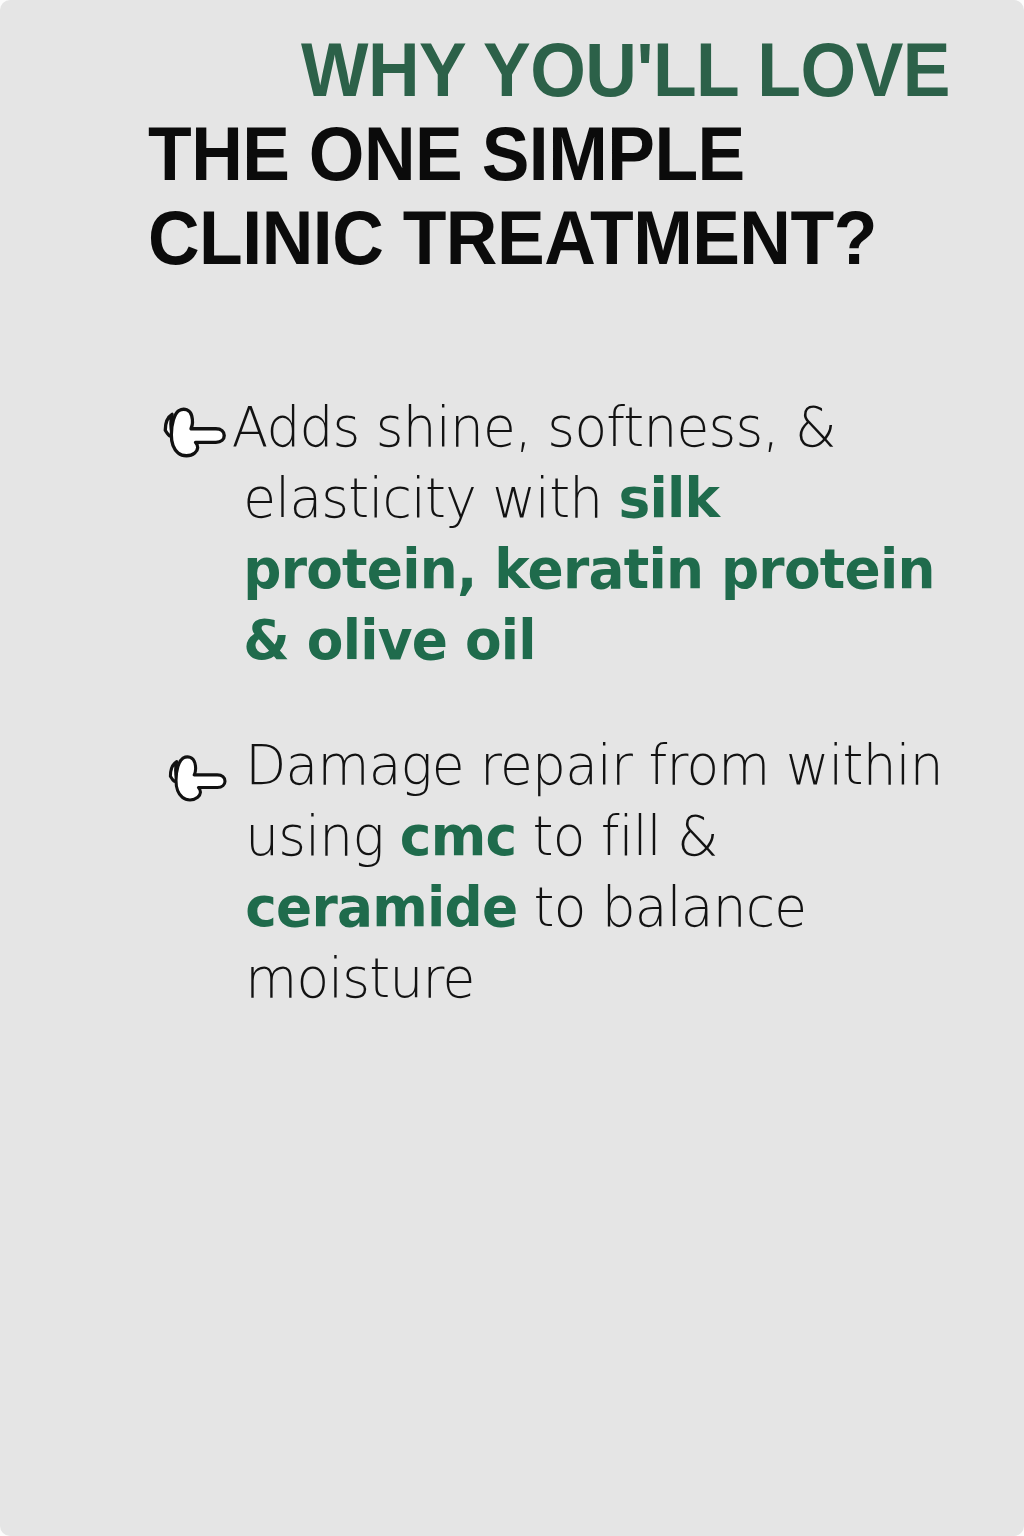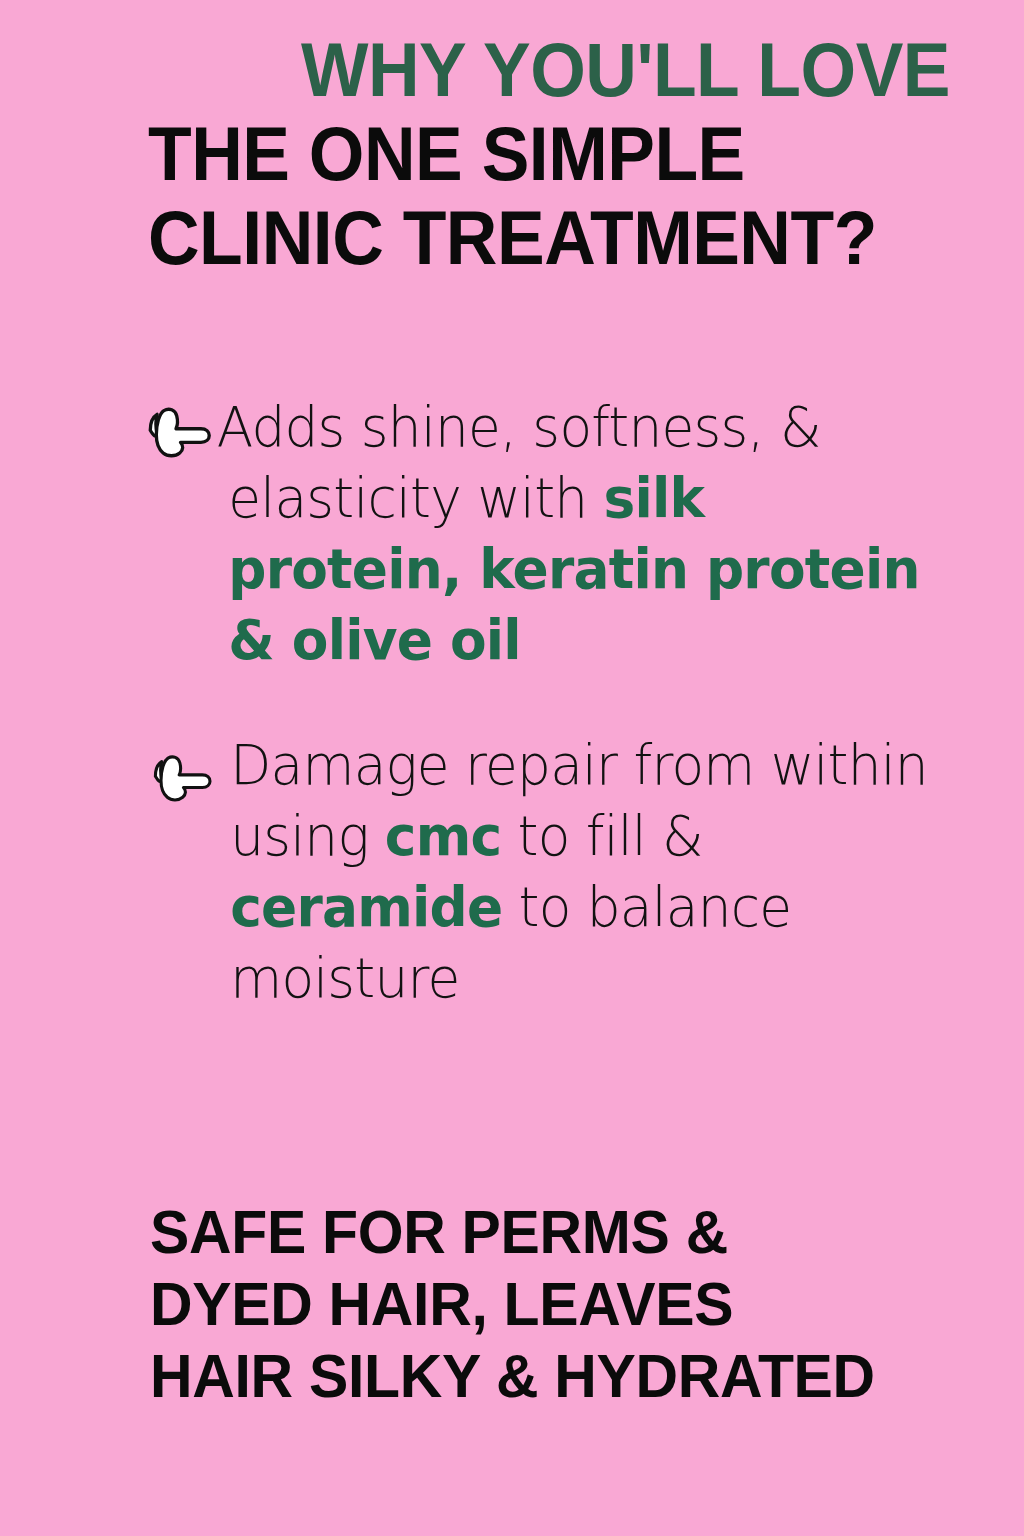--- a/index.html
+++ b/index.html
@@ -12,21 +12,22 @@
     background: #fcfcfc;
     font-family: "Liberation Sans", sans-serif;
     overflow: hidden;
     position: relative;
   }
 
   .page {
     position: relative;
     width: 1024px;
     height: 1536px;
-    background: #f9a8d4;
+    background: #e5e5e5;
+    border-radius: 10px;
   }
 
   
   .headline {
     position: absolute;
     left: 148px;
     top: 28px;
     width: 800px;
   }
   .headline-line {
@@ -47,21 +48,21 @@
     transform-origin: right center;
   }
   .headline-line.black {
     color: #0b0b0b;
     text-align: left;
   }
 
   
   .bullets {
     position: absolute;
-    left: 141px;
+    left: 156px;
     top: 392px;
     width: 830px;
   }
   .bullet {
     position: relative;
     margin-bottom: 0;
   }
   .bullet + .bullet {
     margin-top: 54px;
   }
@@ -166,19 +167,14 @@
           </g>
         </svg>
       </span>
       <div class="bullet-text">
         <span>Damage repair from within using </span><span class="hl">cmc</span><span> to fill &amp; </span><span class="hl">ceramide</span><span> to balance moisture</span>
       </div>
     </div>
 
   </div>
 
-  <div class="footer-head">
-    <div class="footer-line">SAFE FOR PERMS &amp;</div>
-    <div class="footer-line">DYED HAIR, LEAVES</div>
-    <div class="footer-line">HAIR SILKY &amp; HYDRATED</div>
-  </div>
 
 </div>
 
 </body></html>

